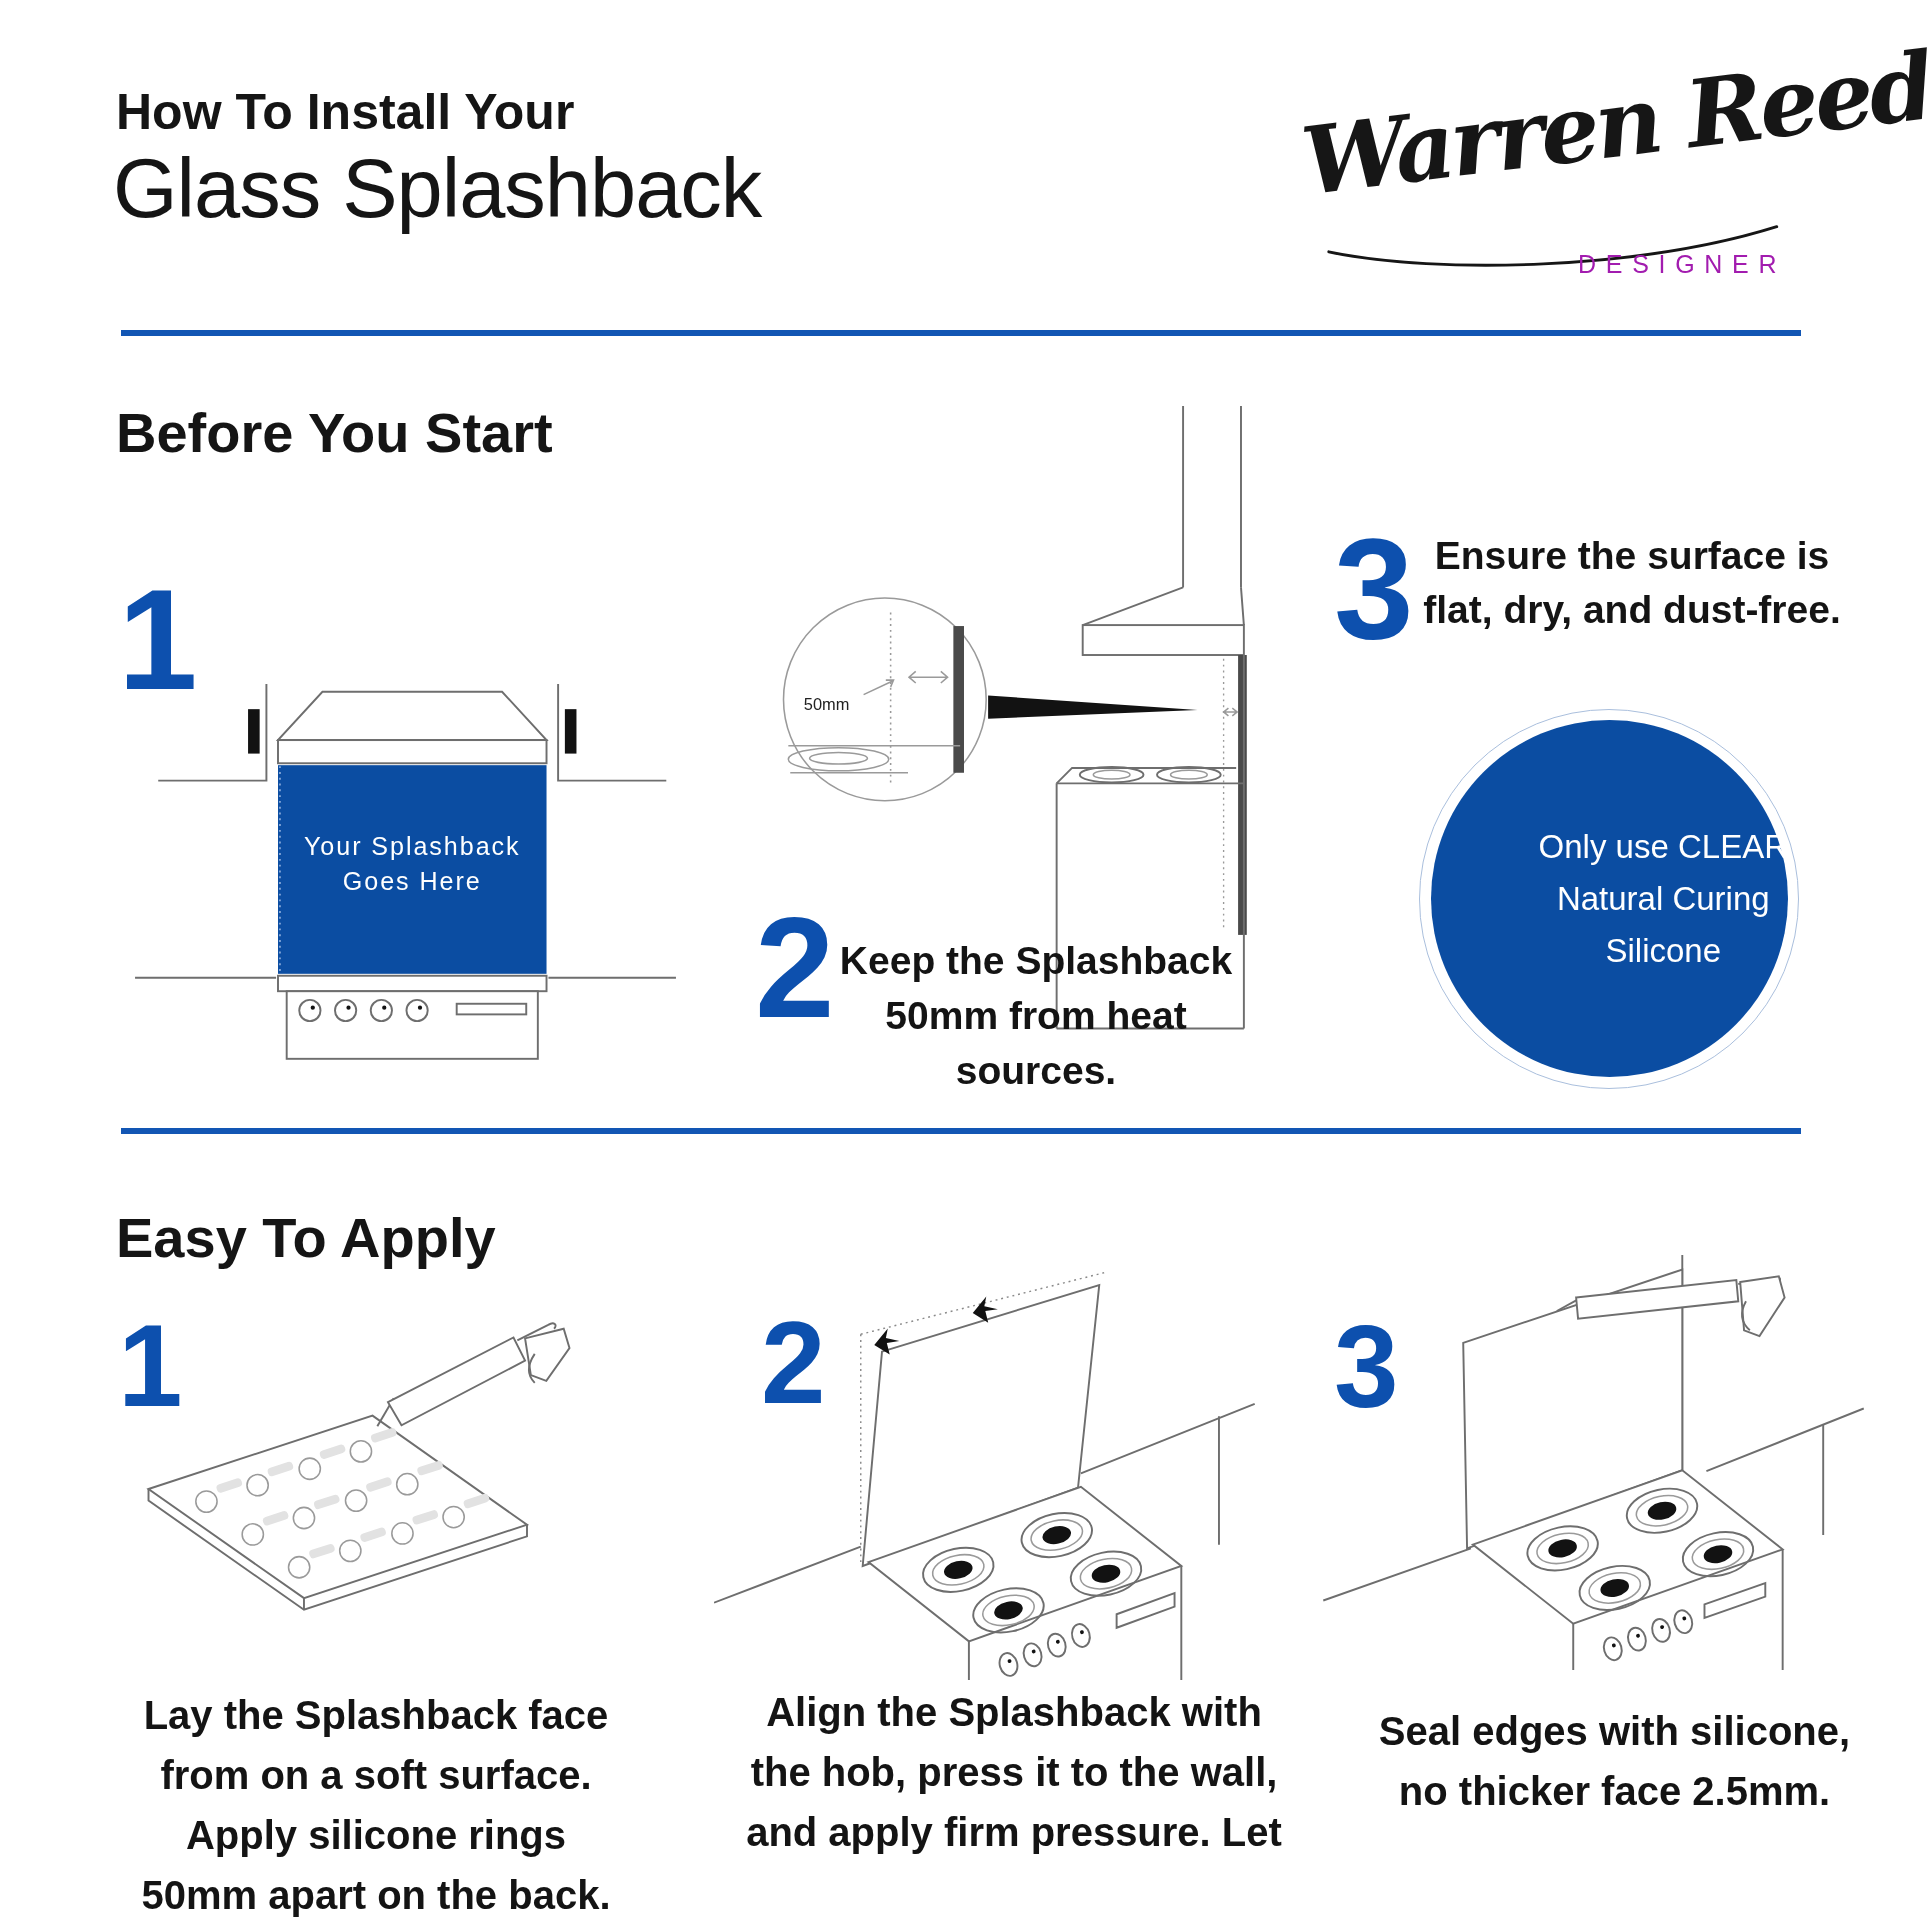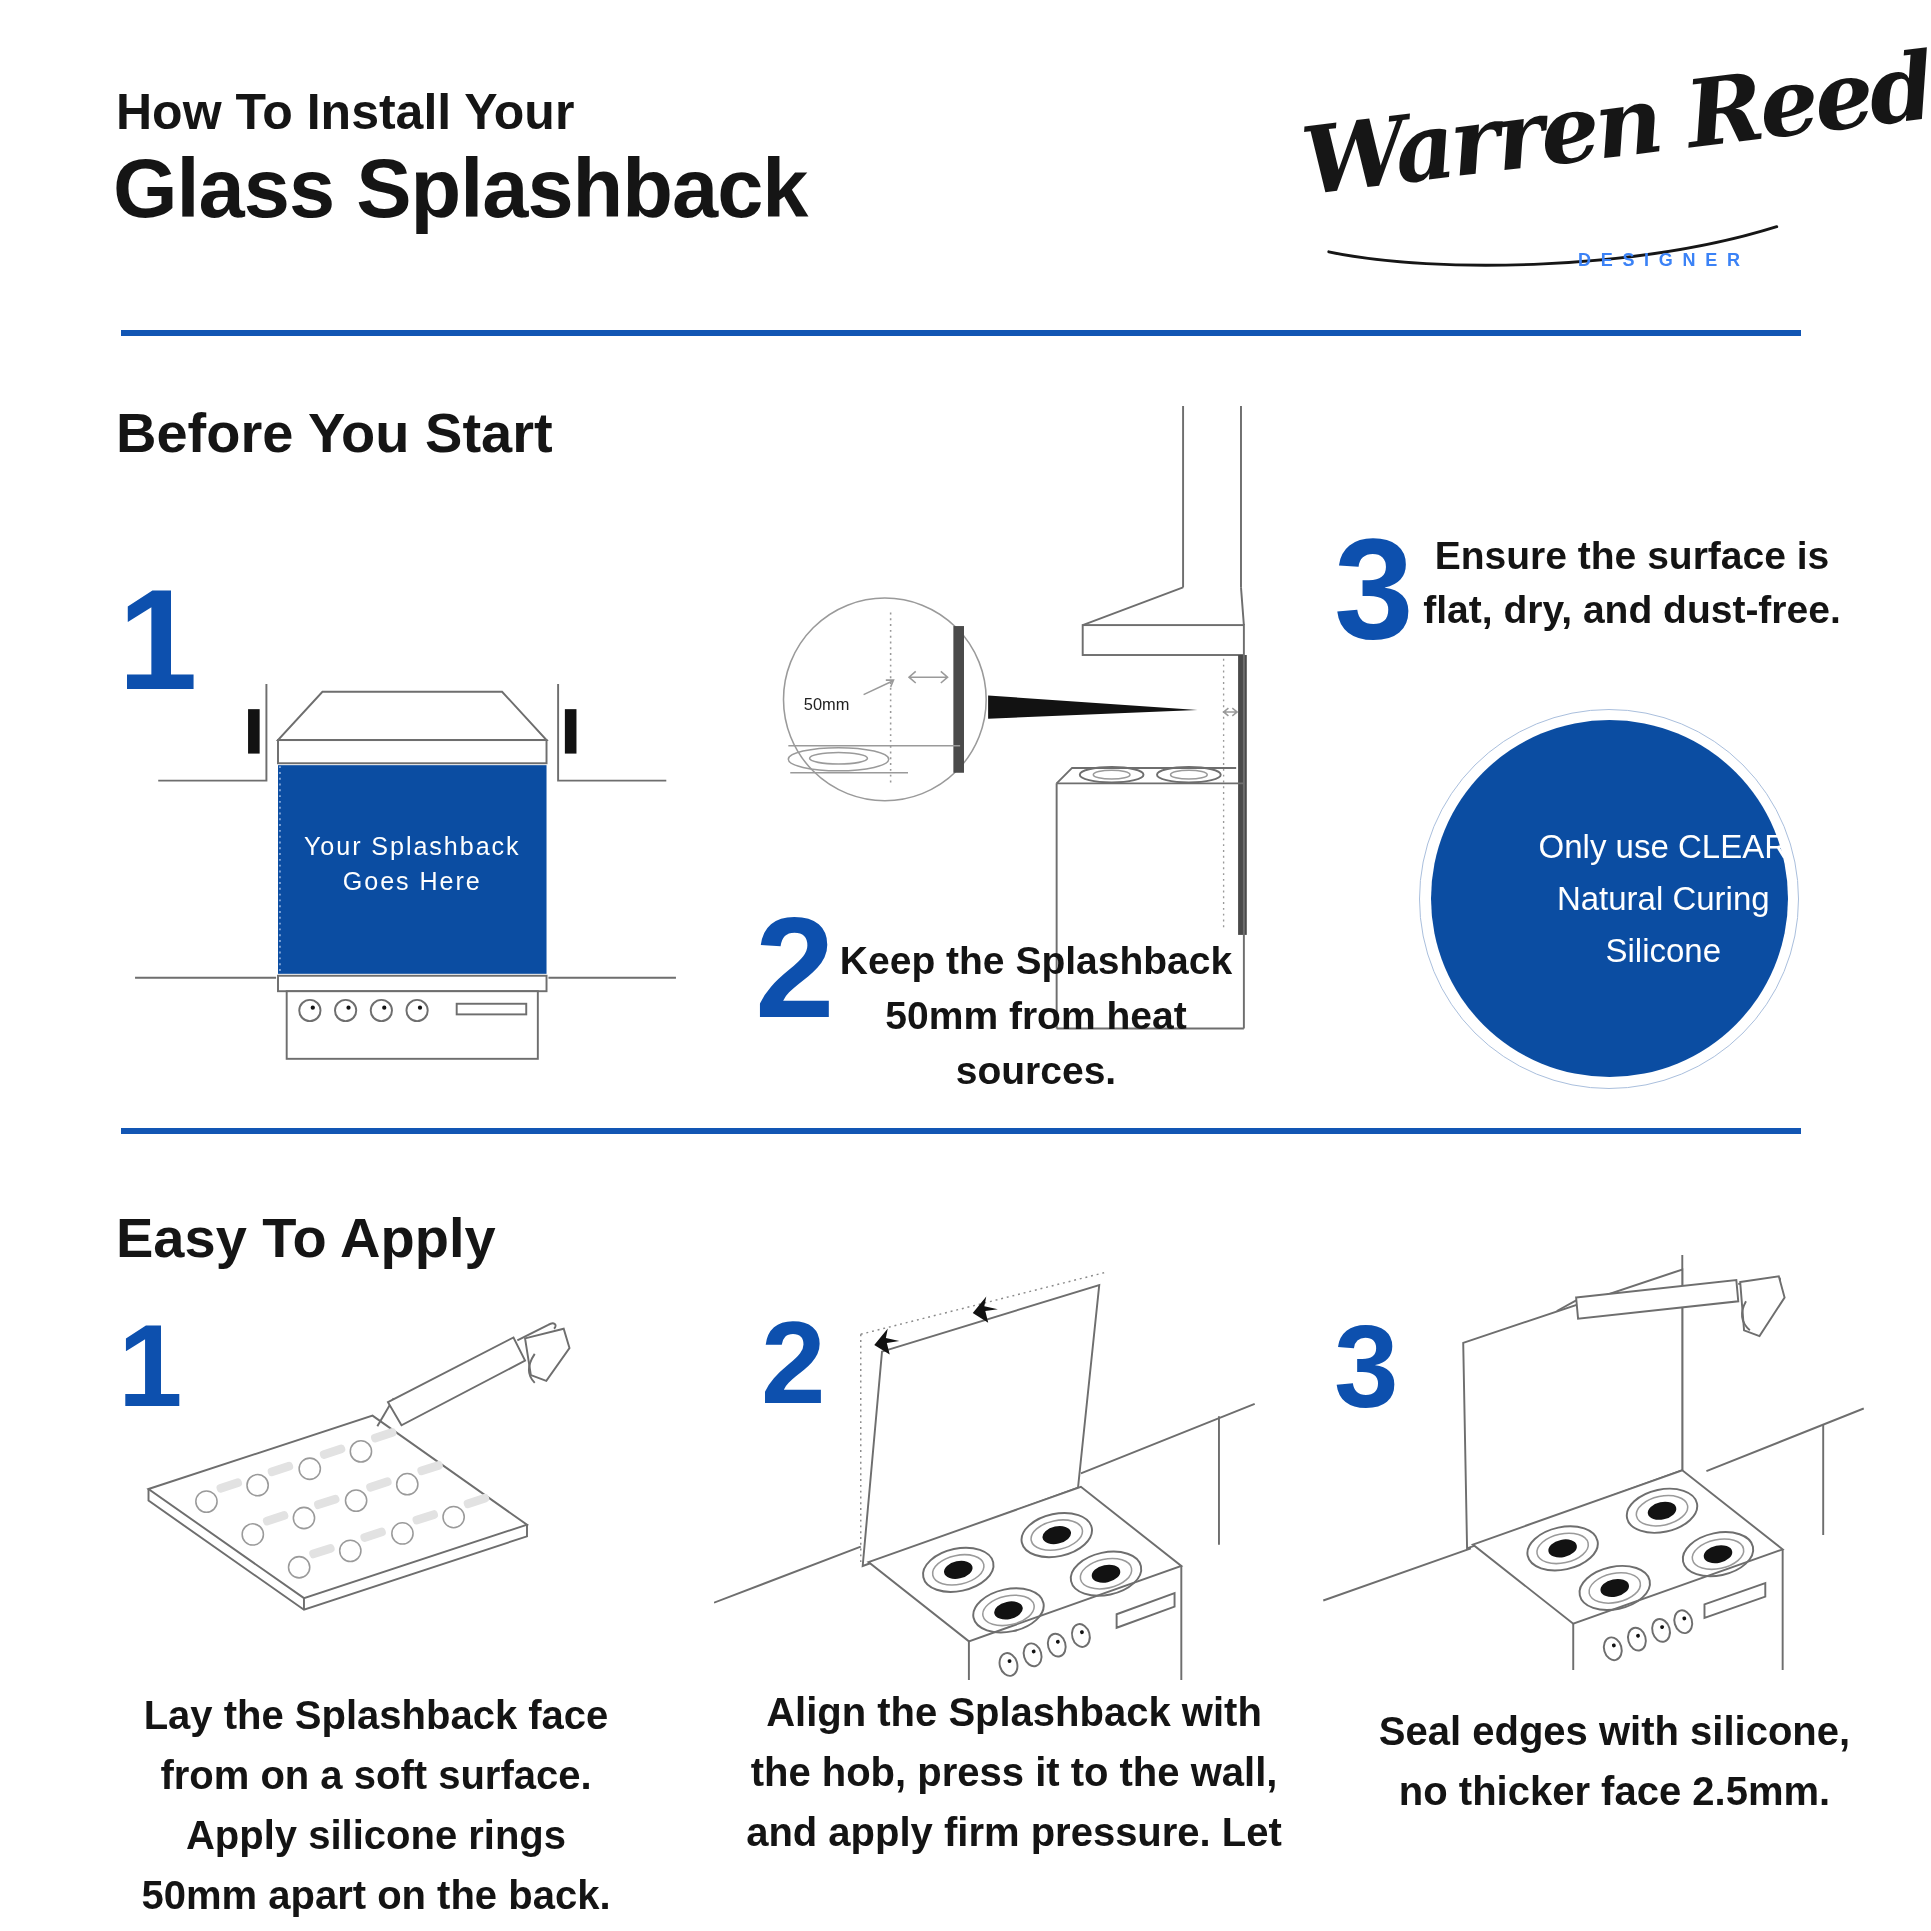--- a/index.html
+++ b/index.html
@@ -15,32 +15,32 @@
   .page{
     position:relative;
     width:1931px;height:1931px;
     background:#ffffff;
     font-family:"Liberation Sans", sans-serif;
     color:var(--ink);
     overflow:hidden;
   }
   .abs{position:absolute;}
   .title-small{left:116px;top:83px;font-size:50px;font-weight:700;letter-spacing:0;}
-  .title-big{left:113px;top:141px;font-size:83px;font-weight:700;letter-spacing:-1px;}
+  .title-big{left:113px;top:141px;font-size:83px;font-weight:400;letter-spacing:-1px;}
   .logo{left:1284px;top:68px;width:560px;height:241px;}
   .signature{
     position:absolute;left:17.4px;top:7.7px;width:521px;
     font-family:"DejaVu Serif", serif;font-style:italic;font-weight:600;
     font-size:93px;color:#161616;transform:rotate(-7deg);
     text-align:center;letter-spacing:-3.9px;white-space:nowrap;
   }
   .flourish{position:absolute;left:39px;top:145px;}
   .designer{
     position:absolute;left:294px;top:182px;
-    font-size:18px;letter-spacing:9.7px;color:#3b82f6;font-weight:700;
+    font-size:25px;letter-spacing:9.7px;color:#a21caf;font-weight:400;
   }
   .divider{height:5.8px;background:var(--divider);}
   .h2{font-size:56px;font-weight:800;letter-spacing:0;}
   .num{color:var(--num);font-weight:700;line-height:1;}
   .num-lg{font-size:143px;}
   .num-md{font-size:116px;}
   .cap{font-weight:700;text-align:center;color:#141414;}
   .cap .line{display:block;}
   .cap-top{font-size:39px;line-height:54px;}
   .cap-bot{font-size:40px;line-height:60px;}

